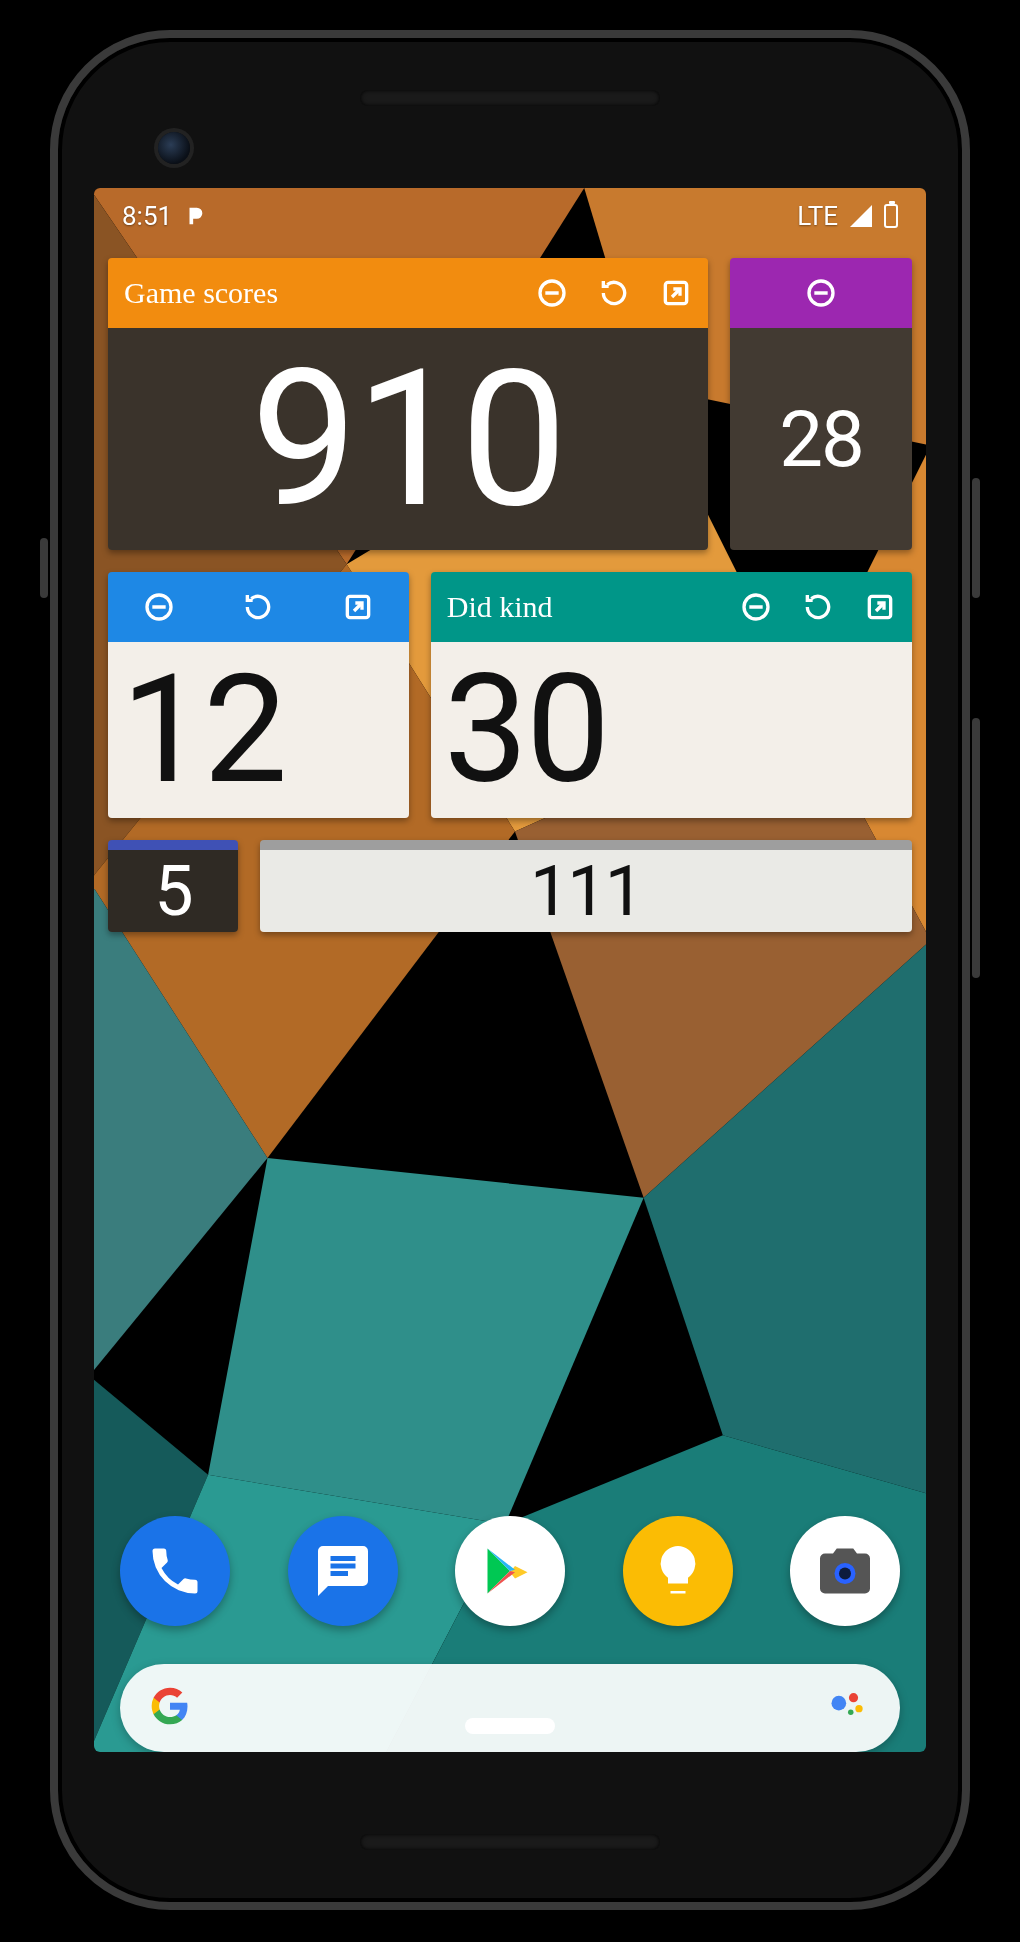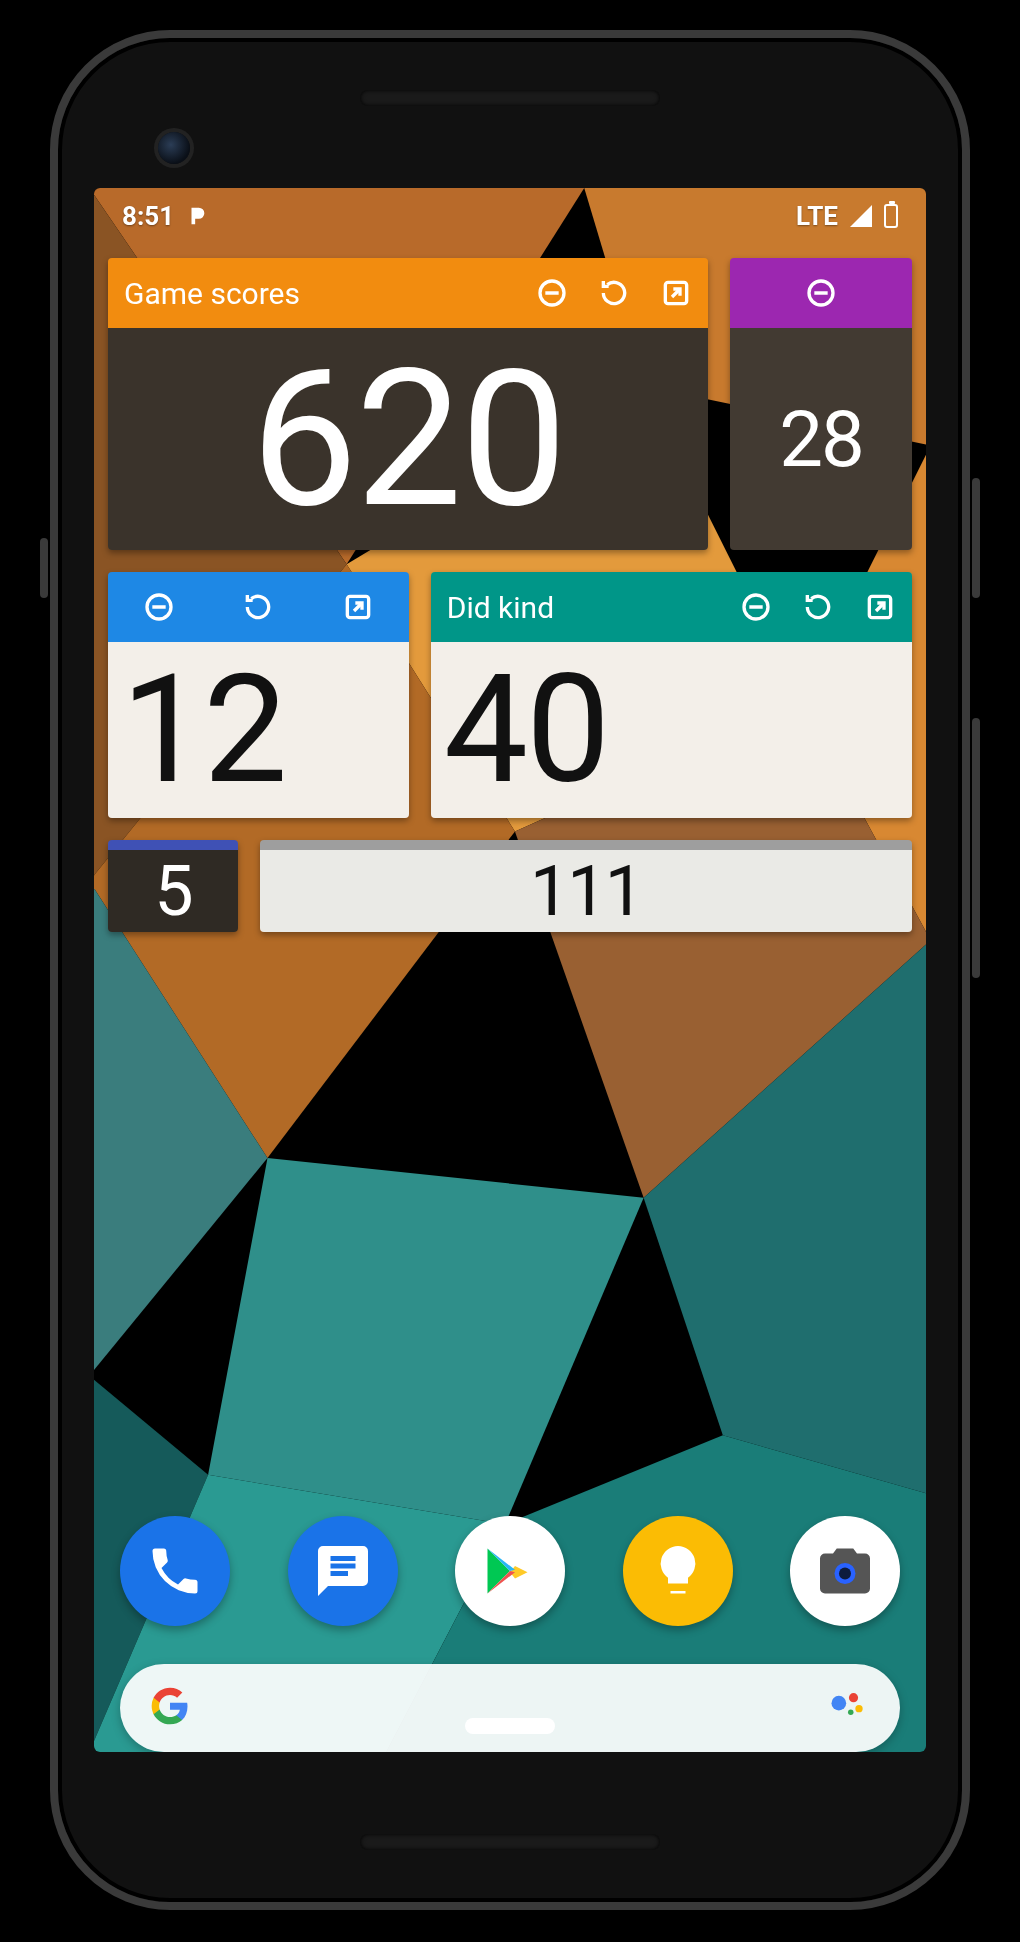--- a/index.html
+++ b/index.html
@@ -51,33 +51,33 @@
   .wallpaper { position:absolute; inset:0; }
   .wallpaper svg { width:100%; height:100%; display:block; }
 
   .content { position:absolute; inset:0; display:flex; flex-direction:column; }
 
   
   .statusbar {
     height: 56px; color: #fff; font-size: 26px;
     display:flex; align-items:center; justify-content:space-between;
     padding: 0 28px;
-    font-weight:700;
+    font-weight:400;
     text-shadow: 0 1px 2px rgba(0,0,0,.4);
   }
   .statusbar .left, .statusbar .right { display:flex; align-items:center; gap:12px; }
   .sig-tri { width:0; height:0; border-style:solid; border-width:0 0 22px 22px; border-color: transparent transparent #fff transparent; }
   .batt { width:14px; height:24px; border:2px solid #fff; border-radius:3px; position:relative; }
   .batt::after { content:""; position:absolute; top:-5px; left:3px; width:6px; height:3px; background:#fff; border-radius:1px; }
 
   
   .widgets { padding: 14px 14px 0 14px; display:flex; flex-direction:column; gap:22px; }
   .row { display:flex; gap:22px; }
   .widget { display:flex; flex-direction:column; border-radius:4px; overflow:hidden; box-shadow: 0 3px 6px rgba(0,0,0,.35); }
-  .whead { height:70px; display:flex; align-items:center; color:#fff; padding:0 16px; gap:10px; }
+  .whead { height:70px; display:flex; align-items:center; color:#fff; padding:0 16px; gap:10px;font-family:Liberation Serif, serif; }
   .whead .title { font-size:30px; font-weight:400; flex:1; white-space:nowrap; overflow:hidden; }
   .whead .icons { display:flex; gap:30px; align-items:center; }
   .wico { width:32px; height:32px; display:inline-flex; align-items:center; justify-content:center; }
   .wico svg { stroke:#fff; fill:none; stroke-width:2.5; }
   .wbody { flex:1; display:flex; align-items:center; justify-content:center; }
   .valnum { font-weight:400; letter-spacing:-2px; }
 
   
   .h-orange { background:#f28c0f; }
   .h-purple { background:#9c27b0; }
@@ -214,21 +214,21 @@
                 <span class="wico">
                   <svg viewBox="0 0 24 24">
                       <rect x="4" y="4" width="16" height="16" rx="2"></rect>
                       <polyline points="9 15 15 9"></polyline>
                       <polyline points="10 9 15 9 15 14"></polyline>
                     </svg>
                 </span>
               </span>
             </div>
             <div class="wbody body-dark">
-              <span class="valnum">620</span>
+              <span class="valnum">910</span>
             </div>
           </div>
 
           <div class="widget w2">
             <div class="whead h-purple">
               <span class="icons">
                 <span class="wico">
                   <svg viewBox="0 0 24 24">
                       <circle cx="12" cy="12" r="9"></circle>
                       <line x1="7" y1="12" x2="17" y2="12"></line>
@@ -291,21 +291,21 @@
                 <span class="wico">
                   <svg viewBox="0 0 24 24">
                       <rect x="4" y="4" width="16" height="16" rx="2"></rect>
                       <polyline points="9 15 15 9"></polyline>
                       <polyline points="10 9 15 9 15 14"></polyline>
                     </svg>
                 </span>
               </span>
             </div>
             <div class="wbody body-light">
-              <span class="valnum">40</span>
+              <span class="valnum">30</span>
             </div>
           </div>
         </div>
 
         <div class="row row3">
           <div class="widget w5">
             <div class="whead h-indigo"></div>
             <div class="wbody body-black">
               <span class="valnum">5</span>
             </div>

